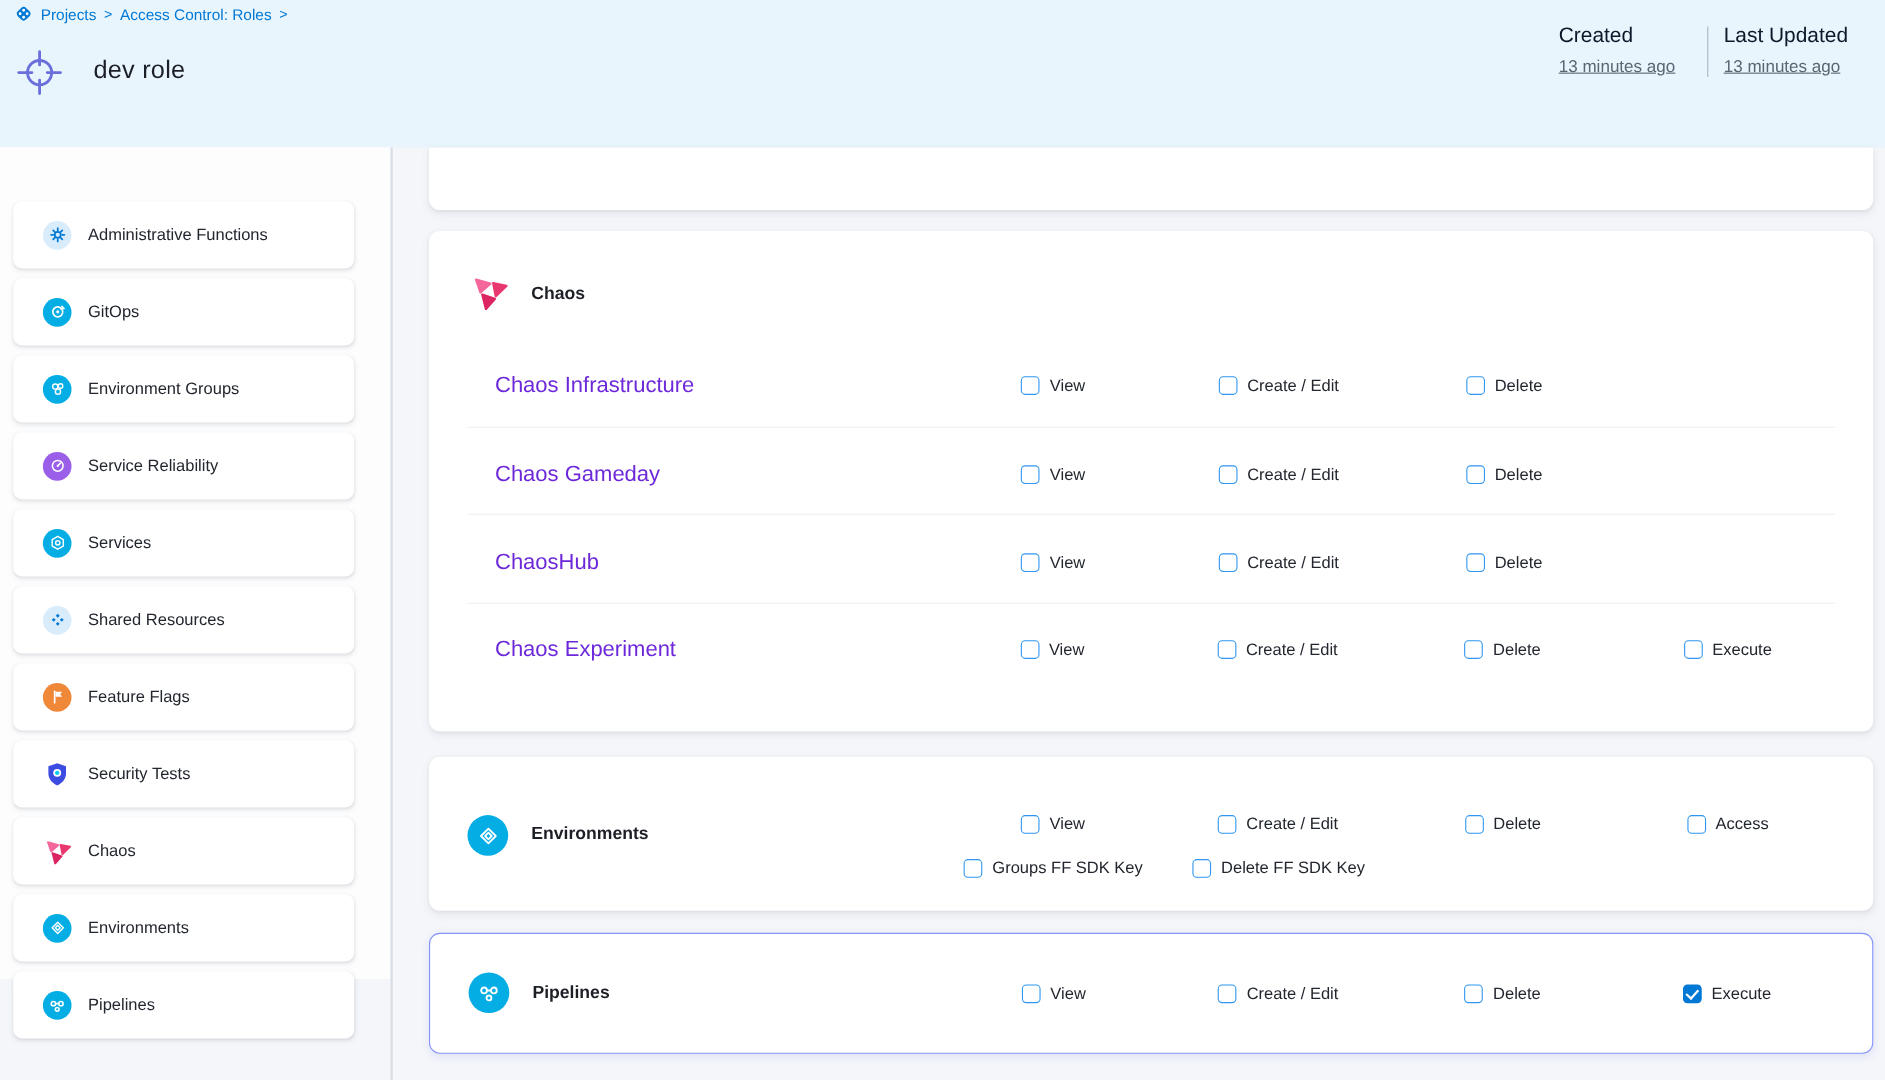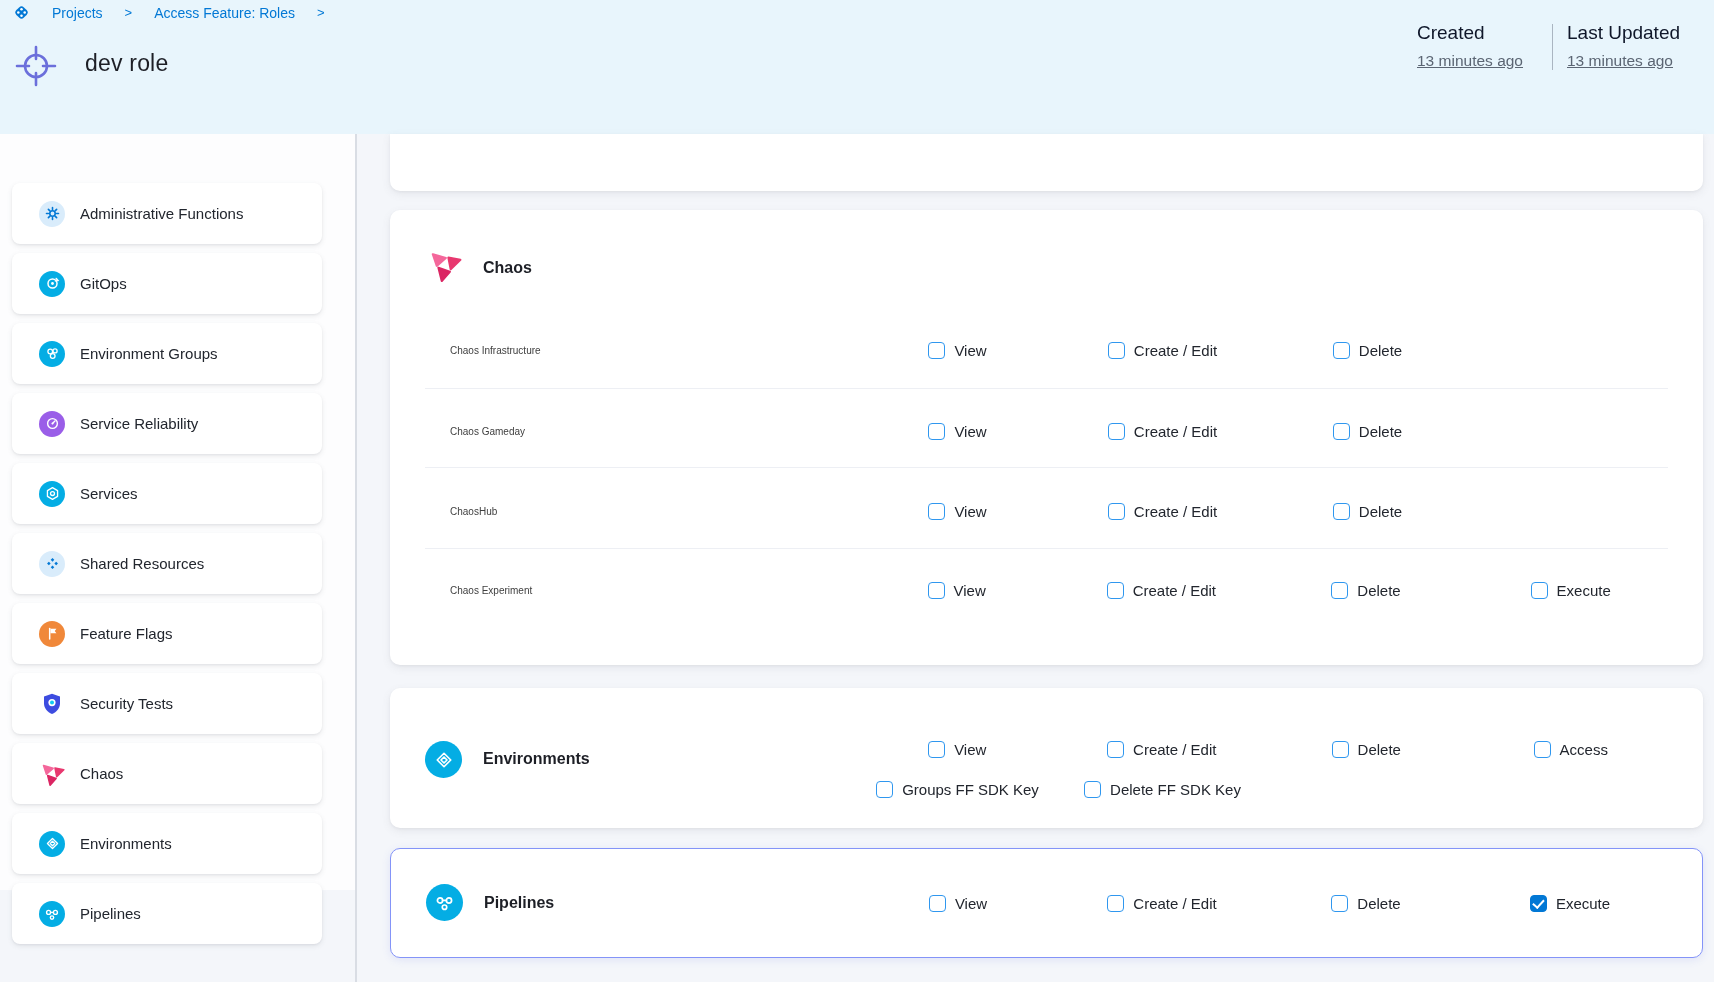--- a/index.html
+++ b/index.html
@@ -2,21 +2,21 @@
 <html><head>
 <meta charset="utf-8">
 <style>
   * { margin:0; padding:0; box-sizing:border-box; }
   html,body { background:#e3e6ec; }
   body { font-family:"Liberation Sans", sans-serif; color:#1f222a; }
   .stage { position:relative; width:1714px; height:982px; overflow:hidden; background:#f4f6fa; }
 
   
   .topbar { position:absolute; left:0; top:0; width:1714px; height:134px; background:#e8f5fc; }
-  .breadcrumb { position:absolute; left:13px; top:4px; display:flex; align-items:center; gap:22px;
+  .breadcrumb { position:absolute; left:13px; top:4px; display:flex; align-items:center; gap:7px;
                 font-size:14px; color:#0278d5; }
   .breadcrumb a { color:#0278d5; text-decoration:none; cursor:pointer; }
   .crumb-sep { color:#0278d5; font-size:13px; }
   .title-icon { position:absolute; left:12px; top:42px; }
   .page-title { position:absolute; left:85px; top:50px; font-size:23px; font-weight:500; color:#1d1f26; letter-spacing:.2px; }
 
   .meta-block { position:absolute; top:22px; width:170px; }
   .meta-created { left:1417px; }
   .meta-updated { left:1567px; }
   .meta-label { font-size:19px; color:#0f172a; }
@@ -46,21 +46,21 @@
   .mcard-pipe { top:848px; height:110px; }
   .mcard.on { border:1.5px solid #8494f8; box-shadow:0 2px 8px rgba(100,110,230,.14); }
 
   .section-icon { position:absolute; left:38px; top:38px; width:34px; height:34px; }
   .section-title { position:absolute; left:93px; font-size:16px; font-weight:700; color:#1d1f26; }
   .title-chaos { top:49px; }
   .big-circle { position:absolute; left:35px; width:37px; height:37px; border-radius:50%;
                 background:#04ade4; display:flex; align-items:center; justify-content:center; }
 
   .perm-row { position:absolute; left:60px; right:30px; height:40px; display:flex; align-items:center; }
-  .row-label { width:405px; font-size:10px; color:#404040; }
+  .row-label { width:405px; font-size:20px; color:#6d28d9; }
   .perm { width:205px; display:flex; align-items:center; cursor:pointer;justify-content:center; }
   .cb { width:17px; height:17px; border:1.7px solid #2f97ef; border-radius:4px; background:#fff;
         flex:none; display:flex; align-items:center; justify-content:center; }
   .cb.on { background:#0278d5; border-color:#0278d5; }
   .cb.on::after { content:""; width:4.5px; height:9px; border:solid #fff; border-width:0 2.2px 2.2px 0;
                   transform:rotate(42deg); margin-top:-2px; }
   .cb-label { margin-left:9px; font-size:15px; color:#22262e; white-space:nowrap; }
   .hdiv { position:absolute; left:35px; right:35px; height:1px; background:#edeff4; }
 
   .env-line { left:465px; }
@@ -78,21 +78,21 @@
         <svg width="17" height="17" viewBox="0 0 16 16">
             <rect x="3" y="3" width="10" height="10" rx="3.2" transform="rotate(45 8 8)" fill="#0278d5"></rect>
             <circle cx="8" cy="5" r="1.2" fill="#fff"></circle>
             <circle cx="8" cy="11" r="1.2" fill="#fff"></circle>
             <circle cx="5" cy="8" r="1.2" fill="#fff"></circle>
             <circle cx="11" cy="8" r="1.2" fill="#fff"></circle>
           </svg>
       </span>
       <a>Projects</a>
       <span class="crumb-sep">&gt;</span>
-      <a>Access Feature: Roles</a>
+      <a>Access Control: Roles</a>
       <span class="crumb-sep">&gt;</span>
     </div>
 
     <span class="title-icon">
       <svg width="48" height="48" viewBox="0 0 48 48" fill="none" stroke="#6b6fdb" stroke-width="2.6" stroke-linecap="round">
           <circle cx="24" cy="24" r="11"></circle>
           <path d="M24 5v12M24 31v12M5 24h12M31 24h12"></path>
         </svg>
     </span>
     <h1 class="page-title">dev role</h1>

